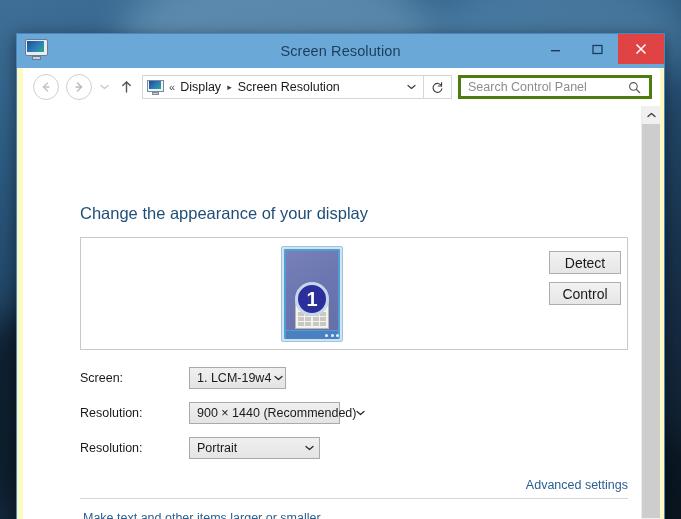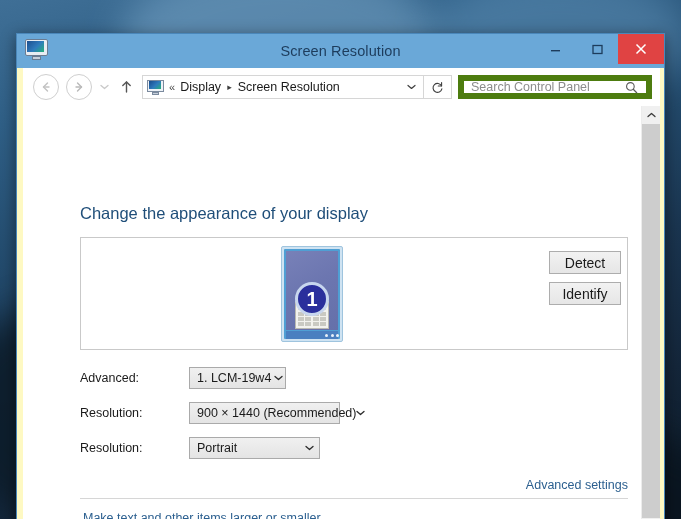--- a/index.html
+++ b/index.html
@@ -229,21 +229,21 @@
     align-items: center;
     justify-content: center;
     background: #fff;
     flex: none;
   }
   #search-box {
     width: 194px;
     height: 24px;
     margin-left: 6px;
     margin-right: 8px;
-    border: 6px solid #4d7c0f;
+    border: 3px solid #4d7c0f;
     box-sizing: border-box;
     background: #fff;
     display: flex;
     align-items: center;
     flex: none;
   }
   #search-input {
     flex: 1;
     border: none;
     outline: none;
@@ -643,24 +643,24 @@
           </div>
           <div class="mon-tray"></div>
           <div class="mon-dots">
             <div class="mon-dot"></div>
               <div class="mon-dot"></div>
               <div class="mon-dot"></div>
           </div>
         </div>
 
         <div id="detect-button" class="winbtn">Detect</div>
-        <div id="identify-button" class="winbtn">Identify</div>
-      </div>
-
-      <div id="label-display" class="form-label">Advanced:</div>
+        <div id="identify-button" class="winbtn">Control</div>
+      </div>
+
+      <div id="label-display" class="form-label">Screen:</div>
       <div id="combo-display" class="combo">
         <span class="combo-text">1. LCM-19w4</span>
         <span class="combo-arrow">
           <svg width="9" height="6" viewBox="0 0 9 6">
             <path d="M1 1.5 L4.5 4.5 L8 1.5" stroke="#2b2b2b" stroke-width="1.3" fill="none" stroke-linecap="round" stroke-linejoin="round"></path>
           </svg>
         </span>
       </div>
 
       <div id="label-resolution" class="form-label">Resolution:</div>

